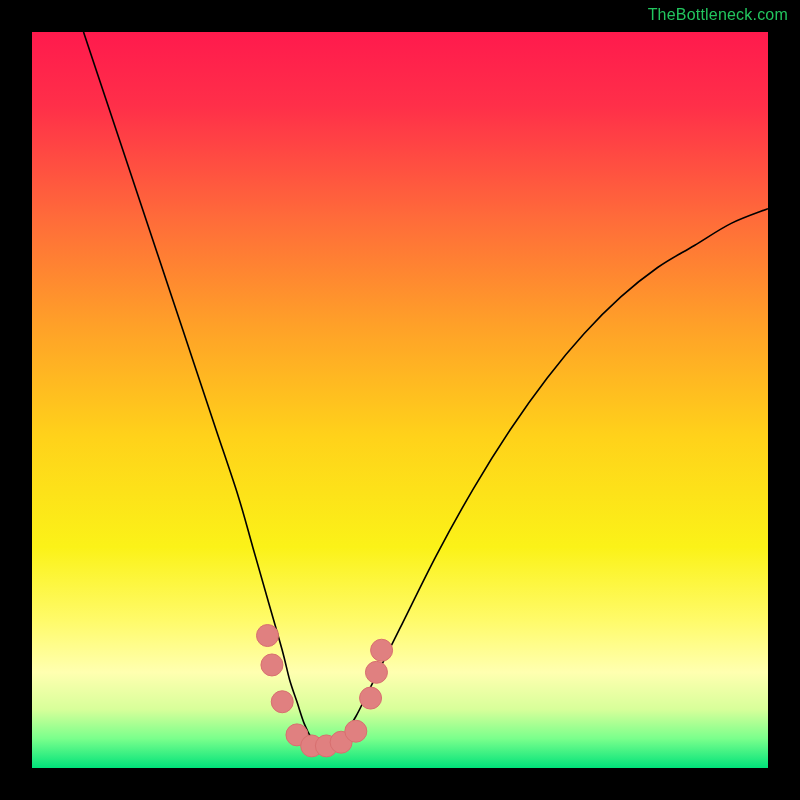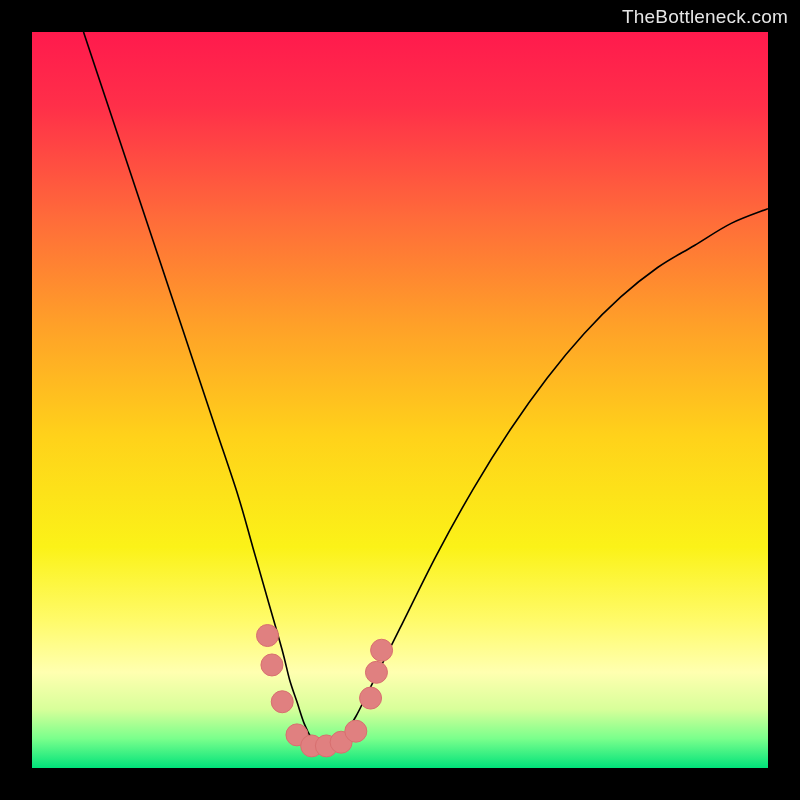--- a/index.html
+++ b/index.html
@@ -21,22 +21,22 @@
     left: 32px;
     top: 32px;
     width: 736px;
     height: 736px;
     overflow: hidden;
   }
   .watermark {
     position: absolute;
     top: 6px;
     right: 12px;
-    color: #e5e5e5;
-    font-size: 19px;
+    color: #22c55e;
+    font-size: 16px;
     font-weight: 500;
     letter-spacing: 0.2px;
   }
 </style>
 </head>
 <body>
 
 <div class="frame">
   <svg class="plot" width="736" height="736" viewBox="0 0 736 736">
     <defs>

